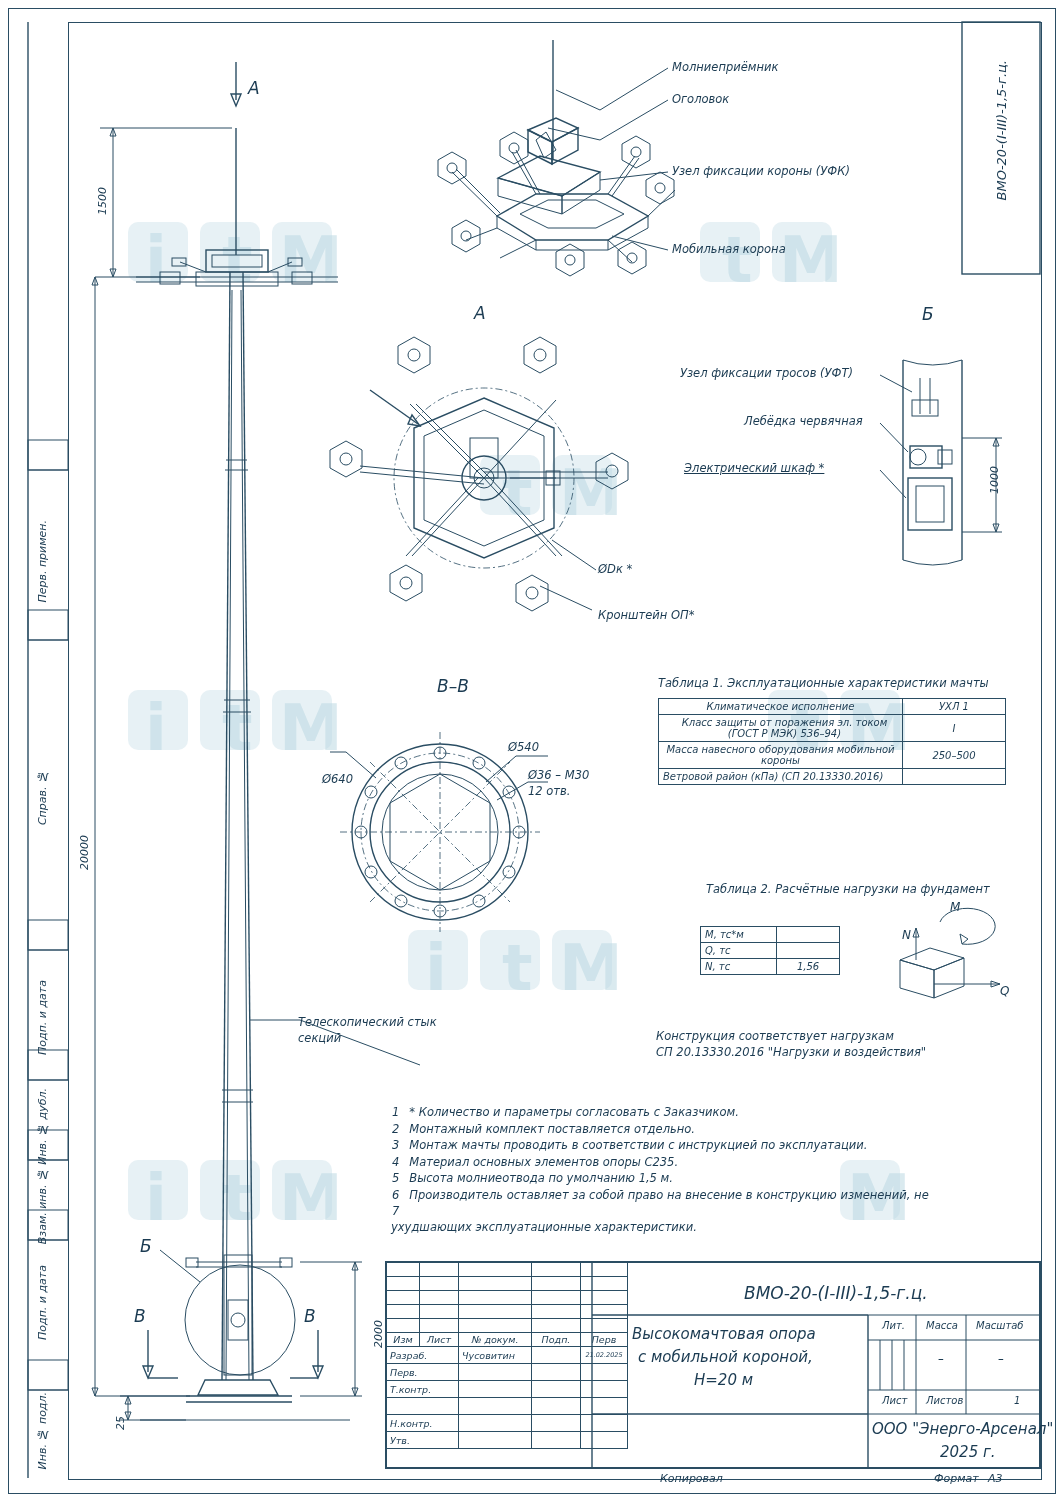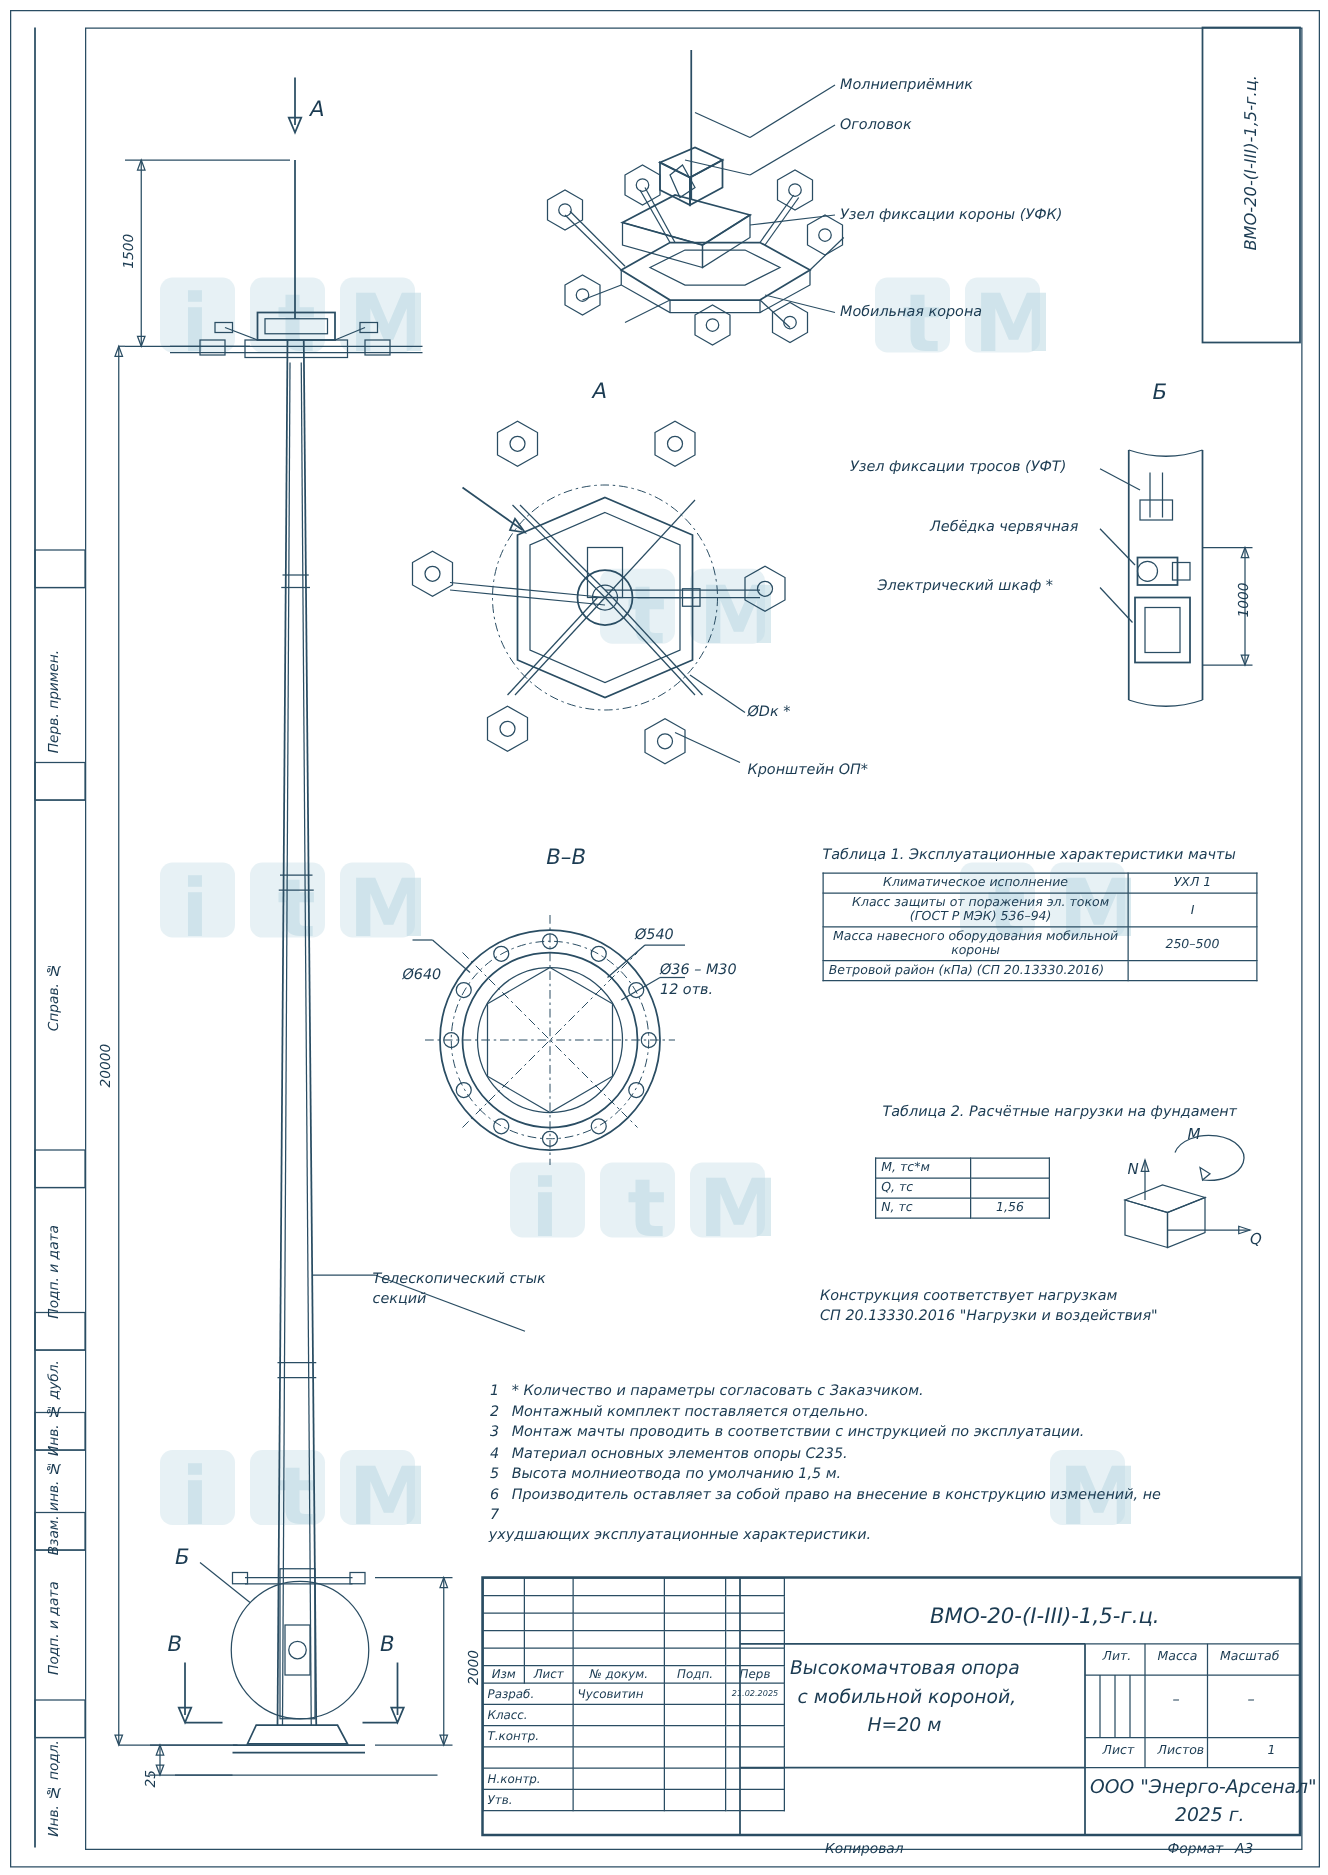--- a/index.html
+++ b/index.html
@@ -289,21 +289,21 @@
     <path class="thin" d="M996,438 l-3,8 l6,0 z" fill="#2a4d63"></path>
     <path class="thin" d="M996,532 l-3,-8 l6,0 z" fill="#2a4d63"></path>
 
     <line class="thin" x1="880" y1="375" x2="912" y2="392"></line>
     <line class="thin" x1="880" y1="423" x2="908" y2="452"></line>
     <line class="thin" x1="880" y1="470" x2="906" y2="498"></line>
   </svg>
   <div class="lbl lg" style="left:922px;top:304px;">Б</div>
   <div class="lbl" style="left:680px;top:366px;">Узел фиксации тросов (УФТ)</div>
   <div class="lbl" style="left:744px;top:414px;">Лебёдка червячная</div>
-  <div class="lbl" style="left:702px;top:461px;">Электрический шкаф *</div>
+  <div class="lbl" style="left:684px;top:461px;text-decoration:underline;">Электрический шкаф *</div>
   <div class="lbl" style="left:988px;top:494px;transform:rotate(-90deg);transform-origin:left top;font-size:11px;">1000</div>
 
   <svg width="1062" height="1500">
     <circle class="dash" cx="484" cy="478" r="90"></circle>
     <path class="med" d="M484,398 L554,428 L554,528 L484,558 L414,528 L414,428 Z"></path>
     <path class="thin" d="M484,410 L544,436 L544,520 L484,546 L424,520 L424,436 Z"></path>
 
     <circle class="med" cx="484" cy="478" r="22"></circle>
     <circle class="thin" cx="484" cy="478" r="10"></circle>
     <rect class="thin" x="470" y="438" width="28" height="40"></rect>
@@ -521,21 +521,21 @@
       <td style="text-align:center;">Подп.</td>
       <td style="text-align:center;">Перв</td>
     </tr>
     <tr>
       <td colspan="2" style="height:14px;">Разраб.</td>
       <td>Чусовитин</td>
       <td>&nbsp;</td>
       <td style="font-size:6.5px;text-align:center;">21.02.2025</td>
     </tr>
     <tr>
-      <td colspan="2" style="height:14px;">Класс.</td>
+      <td colspan="2" style="height:14px;">Перв.</td>
       <td>&nbsp;</td>
       <td>&nbsp;</td>
       <td>&nbsp;</td>
     </tr>
     <tr>
       <td colspan="2" style="height:14px;">Т.контр.</td>
       <td>&nbsp;</td>
       <td>&nbsp;</td>
       <td>&nbsp;</td>
     </tr>

